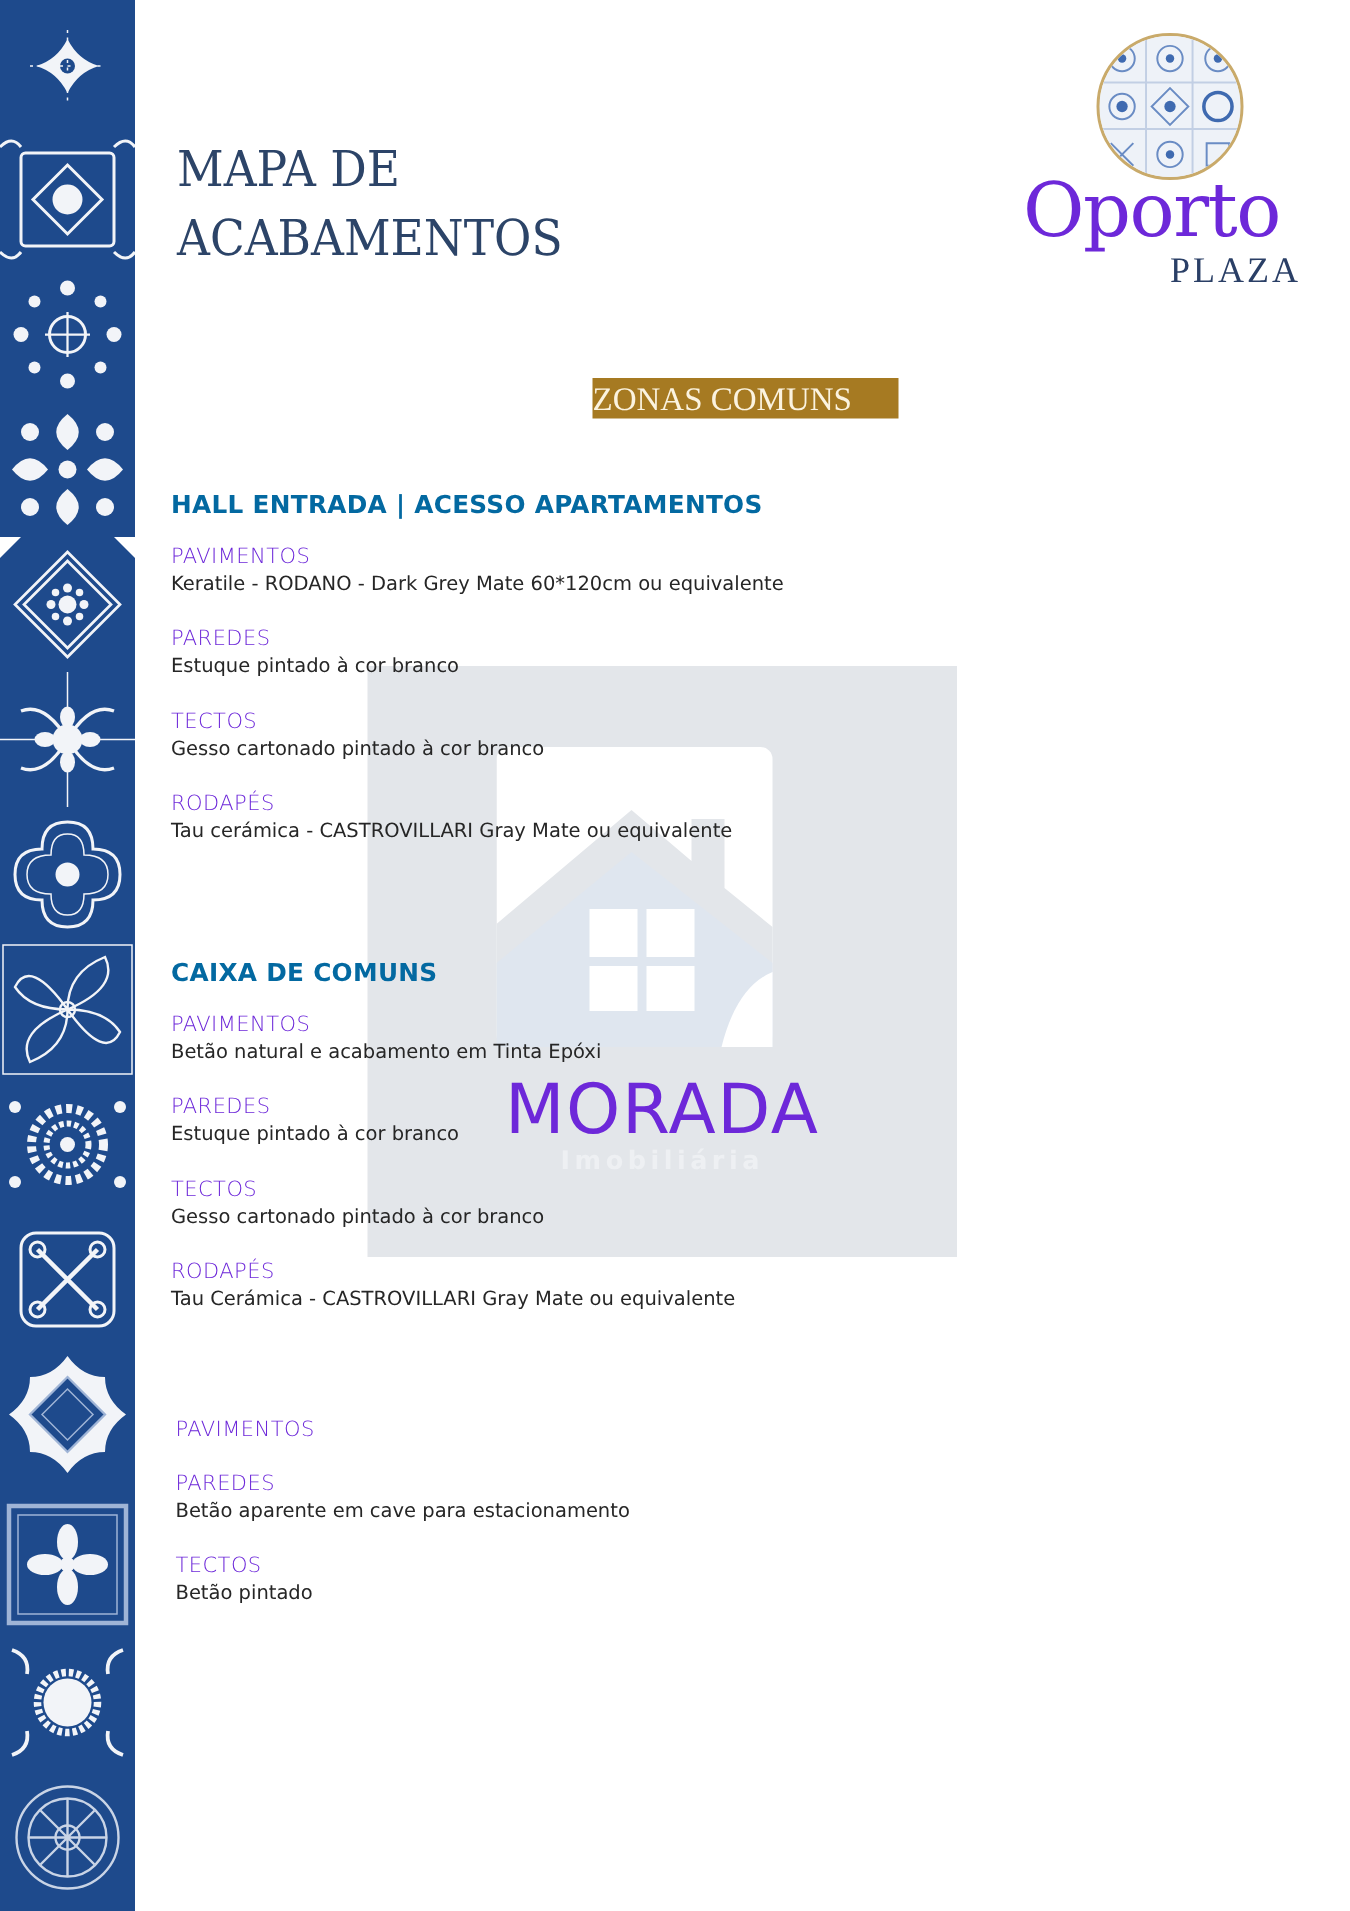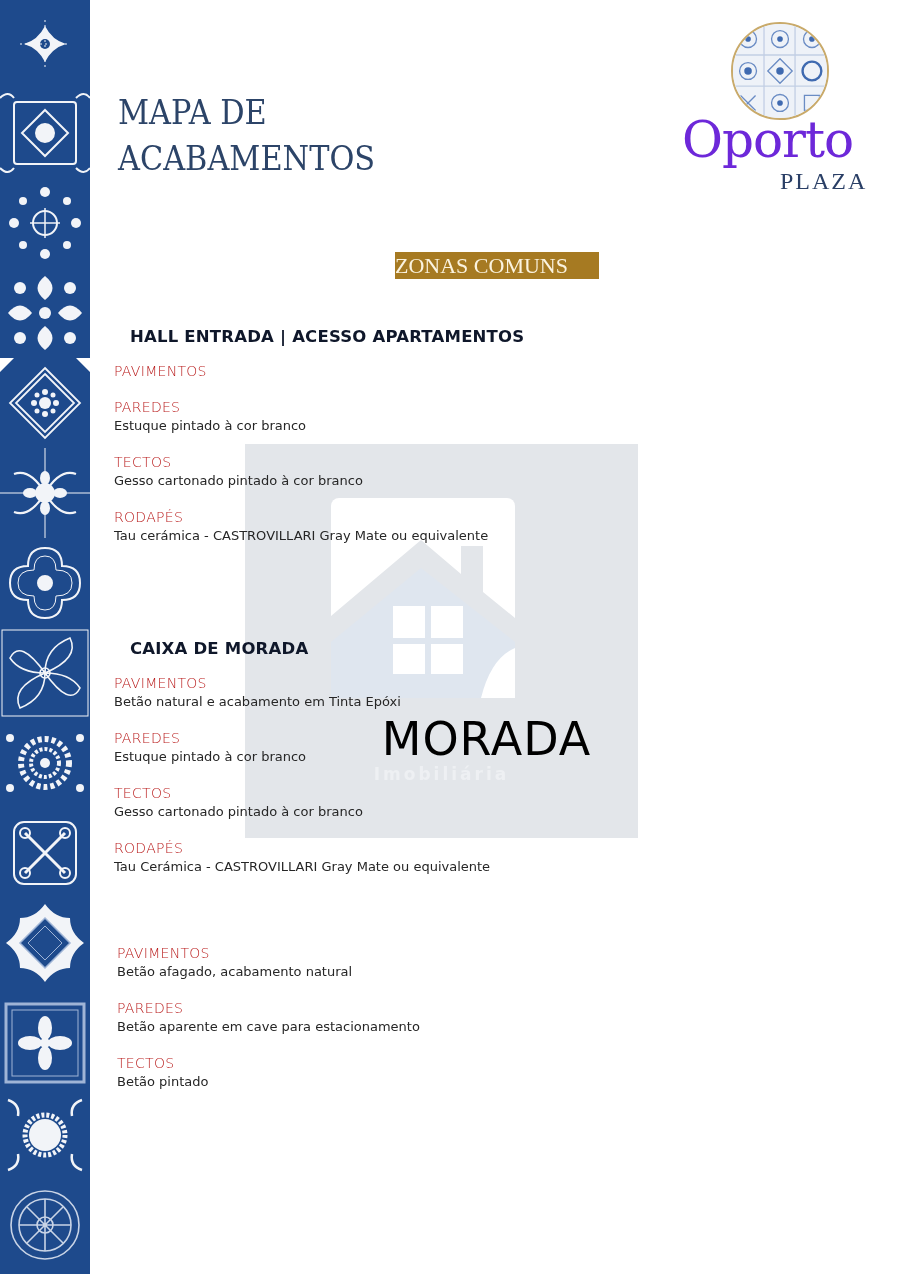--- a/index.html
+++ b/index.html
@@ -70,40 +70,40 @@
   
   .watermark {
     position: absolute; left: 245px; top: 444px; width: 393px; height: 394px;
     background: #e3e6ea;
     z-index: 1;
   }
   .wm-house { position: absolute; left: 85px; top: 55px; width: 200px; width: 200px; }
   .wm-brand {
     position: absolute; left: 0; top: 268px; width: 393px; text-align: center;
     font-family: "DejaVu Sans", sans-serif;
-    font-size: 46px; color: #000000; letter-spacing: 1px; line-height: 54px; padding-left: 45px;
+    font-size: 46px; color: #6d28d9; letter-spacing: 1px; line-height: 54px;
   }
   .wm-sub {
     position: absolute; left: 0; top: 320px; width: 393px; text-align: center;
     font-family: "DejaVu Sans", sans-serif; font-weight: bold;
     font-size: 17px; color: #eef0f3; letter-spacing: 3px;
   }
 
   
   .content { position: absolute; left: 0; top: 0; width: 720px; height: 1274px; z-index: 2; }
   .section { position: absolute; left: 114px; width: 560px; }
   .section-title {
     font-family: "DejaVu Sans", sans-serif; font-weight: bold;
-    font-size: 16.5px; color: #0f172a; letter-spacing: 0.2px;
-    margin: 0 0 14px 16px; line-height: 22px;
+    font-size: 16.5px; color: #0369a1; letter-spacing: 0.2px;
+    margin: 0 0 14px 0; line-height: 22px;
   }
   .item { margin-bottom: 18px; }
   .item-label {
     font-family: "DejaVu Sans", sans-serif;
-    font-size: 14px; color: #b91c1c; letter-spacing: 0.3px;
+    font-size: 14px; color: #6d28d9; letter-spacing: 0.3px;
     line-height: 18px; font-weight: 300;
   }
   .item-value {
     font-family: "DejaVu Sans", sans-serif;
     font-size: 13px; color: #262626; line-height: 19px;
   }
 </style>
 </head>
 <body>
 
@@ -342,37 +342,38 @@
     <div class="logo-name">Oporto</div>
     <div class="logo-sub">PLAZA</div>
   </div>
 
   <div class="zone-badge">ZONAS COMUNS</div>
 
   <div class="section" style="top:326px">
     <div class="section-title">HALL ENTRADA | ACESSO APARTAMENTOS</div>
     <div class="item">
       <div class="item-label">PAVIMENTOS</div>
+      <div class="item-value">Keratile - RODANO - Dark Grey Mate 60*120cm ou equivalente</div>
     </div>
     <div class="item">
       <div class="item-label">PAREDES</div>
       <div class="item-value">Estuque pintado à cor branco</div>
     </div>
     <div class="item">
       <div class="item-label">TECTOS</div>
       <div class="item-value">Gesso cartonado pintado à cor branco</div>
     </div>
     <div class="item">
       <div class="item-label">RODAPÉS</div>
       <div class="item-value">Tau cerámica - CASTROVILLARI Gray Mate ou equivalente</div>
     </div>
   </div>
 
   <div class="section" style="top:638px">
-    <div class="section-title">CAIXA DE MORADA</div>
+    <div class="section-title">CAIXA DE COMUNS</div>
     <div class="item">
       <div class="item-label">PAVIMENTOS</div>
       <div class="item-value">Betão natural e acabamento em Tinta Epóxi</div>
     </div>
     <div class="item">
       <div class="item-label">PAREDES</div>
       <div class="item-value">Estuque pintado à cor branco</div>
     </div>
     <div class="item">
       <div class="item-label">TECTOS</div>
@@ -380,21 +381,20 @@
     </div>
     <div class="item">
       <div class="item-label">RODAPÉS</div>
       <div class="item-value">Tau Cerámica - CASTROVILLARI Gray Mate ou equivalente</div>
     </div>
   </div>
 
   <div class="section" style="top:944px; left:117px">
     <div class="item">
       <div class="item-label">PAVIMENTOS</div>
-      <div class="item-value">Betão afagado, acabamento natural</div>
     </div>
     <div class="item">
       <div class="item-label">PAREDES</div>
       <div class="item-value">Betão aparente em cave para estacionamento</div>
     </div>
     <div class="item">
       <div class="item-label">TECTOS</div>
       <div class="item-value">Betão pintado</div>
     </div>
   </div>

